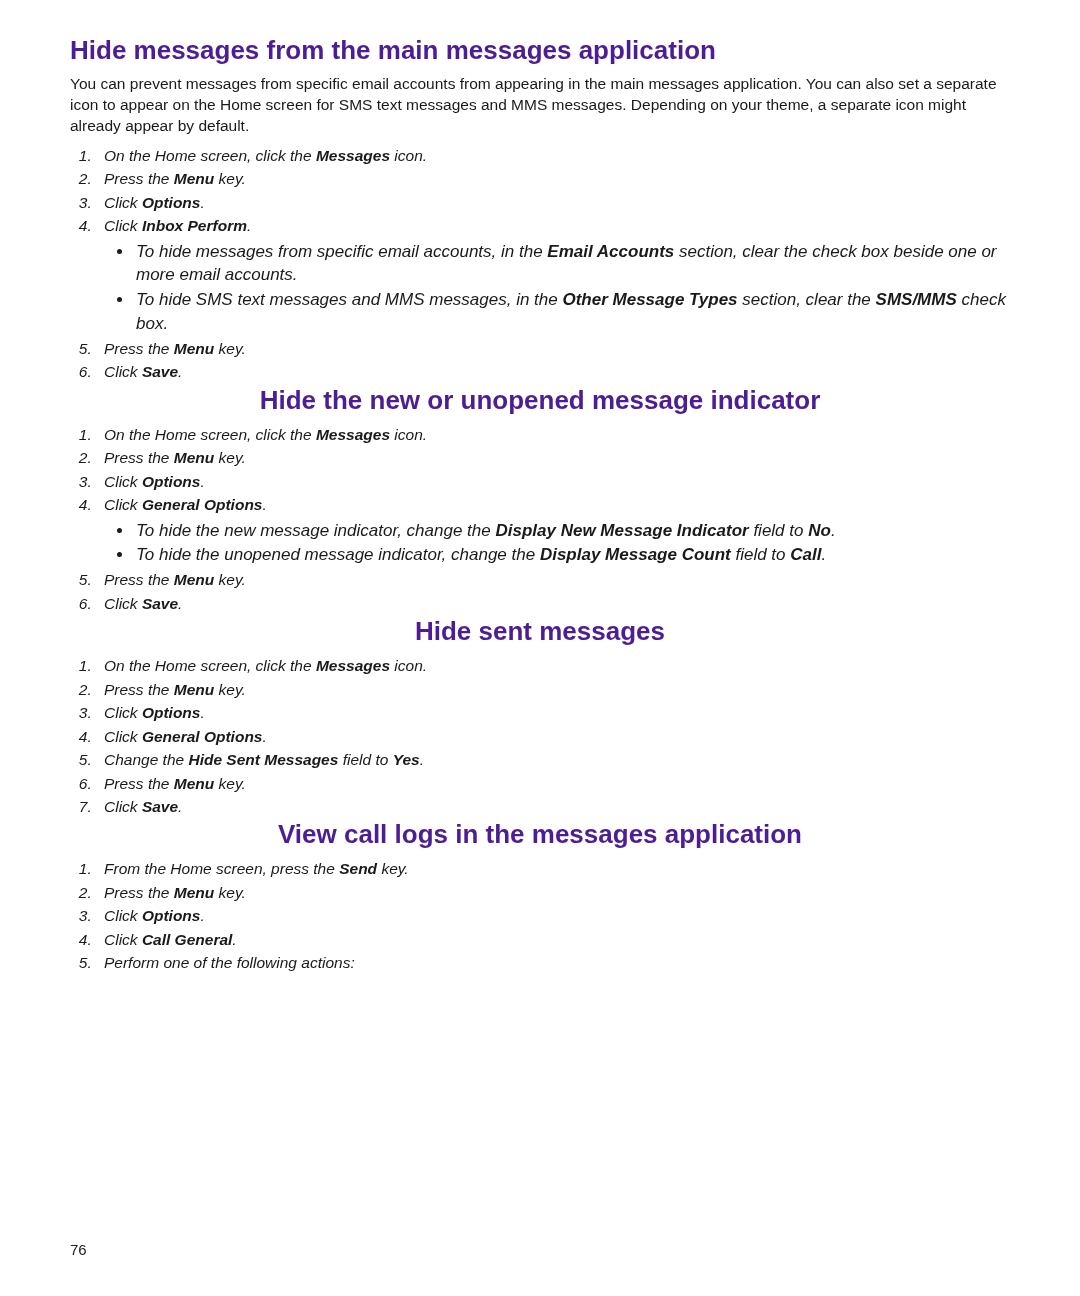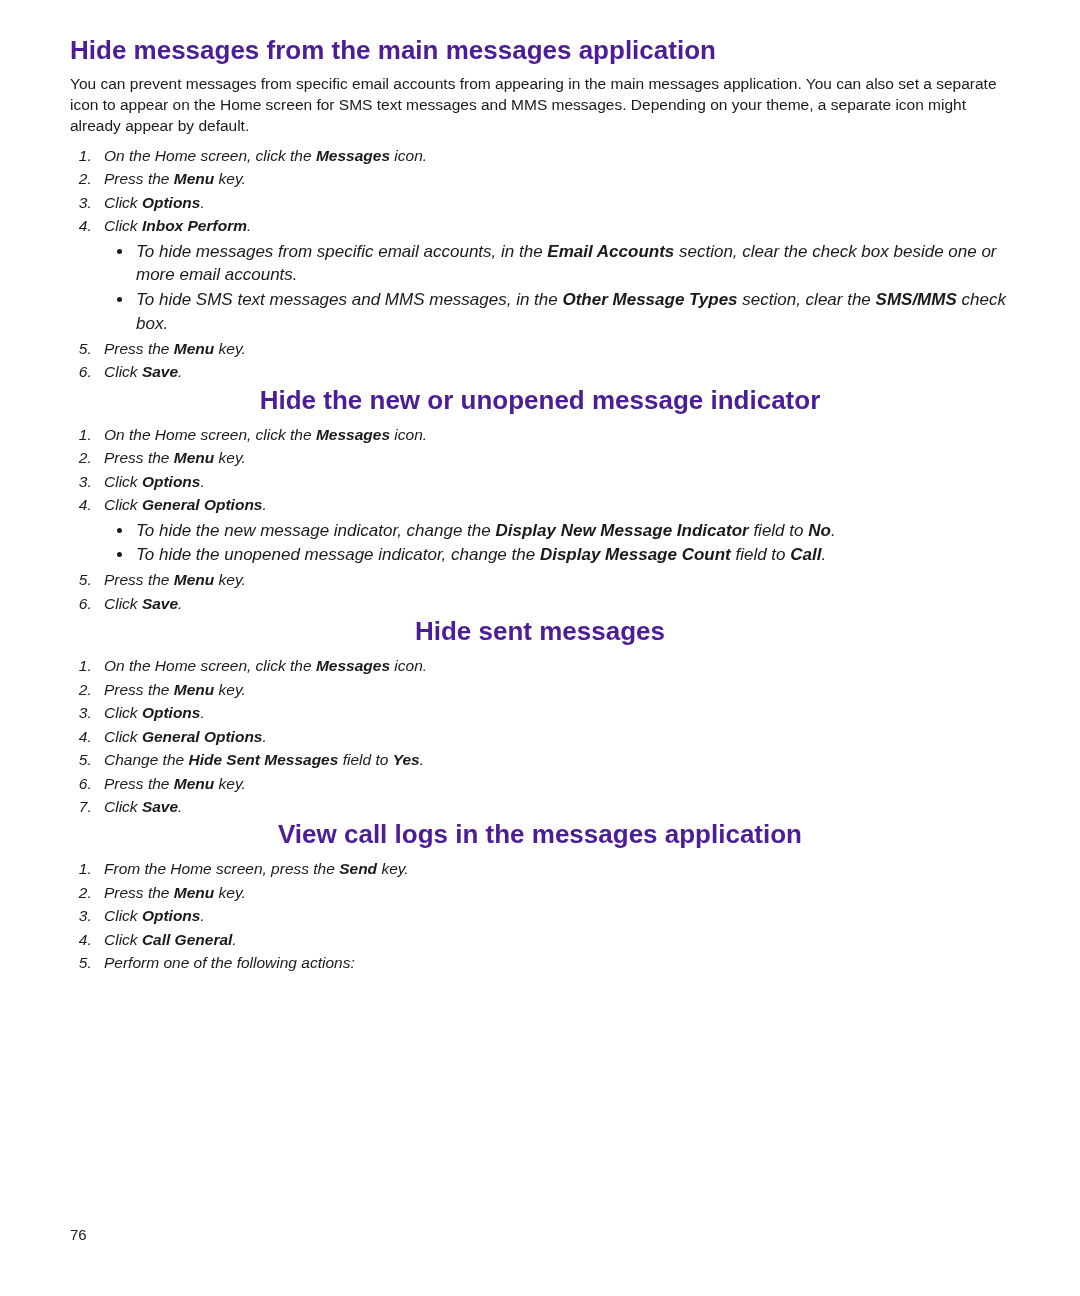--- a/index.html
+++ b/index.html
@@ -58,21 +58,21 @@
     font-size: 17px;
     line-height: 1.4;
   }
   ul.bullets > li {
     padding-left: 2px;
     margin: 1px 0;
   }
   b { font-weight: 700; }
   .page-number {
     position: absolute;
-    bottom: 53px;
+    bottom: 38px;
     left: 70px;
     font-size: 15px;
     color: #222;
   }
 </style>
 </head>
 <body>
 
 <div class="page">
 

